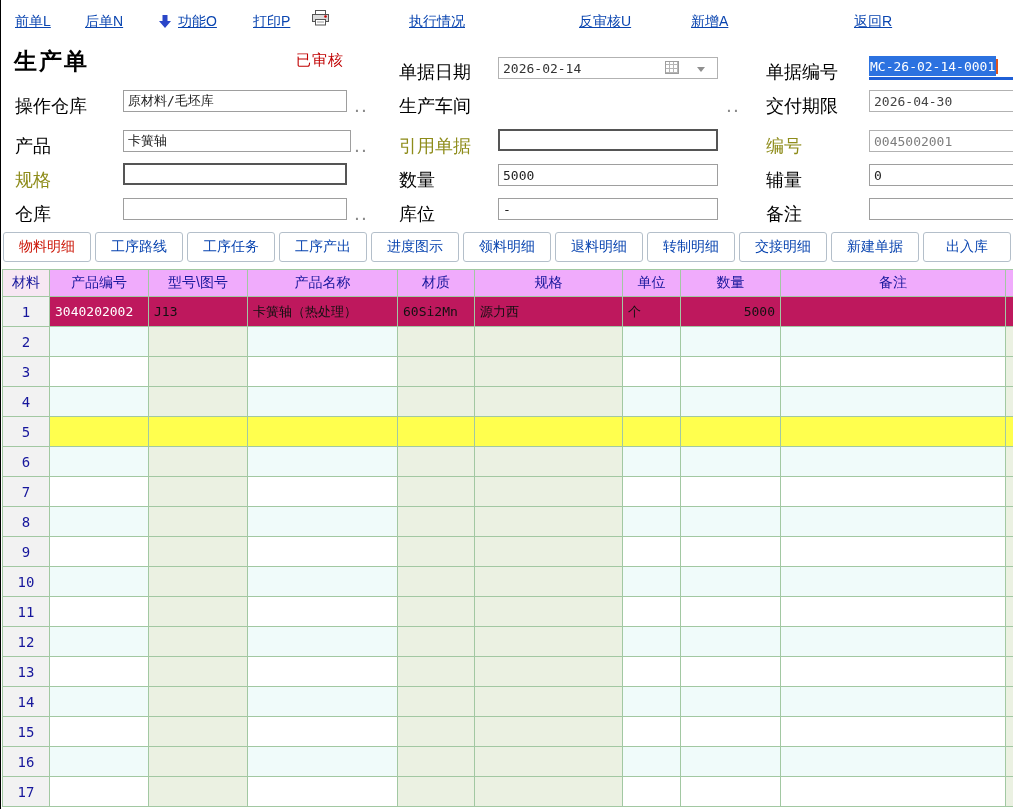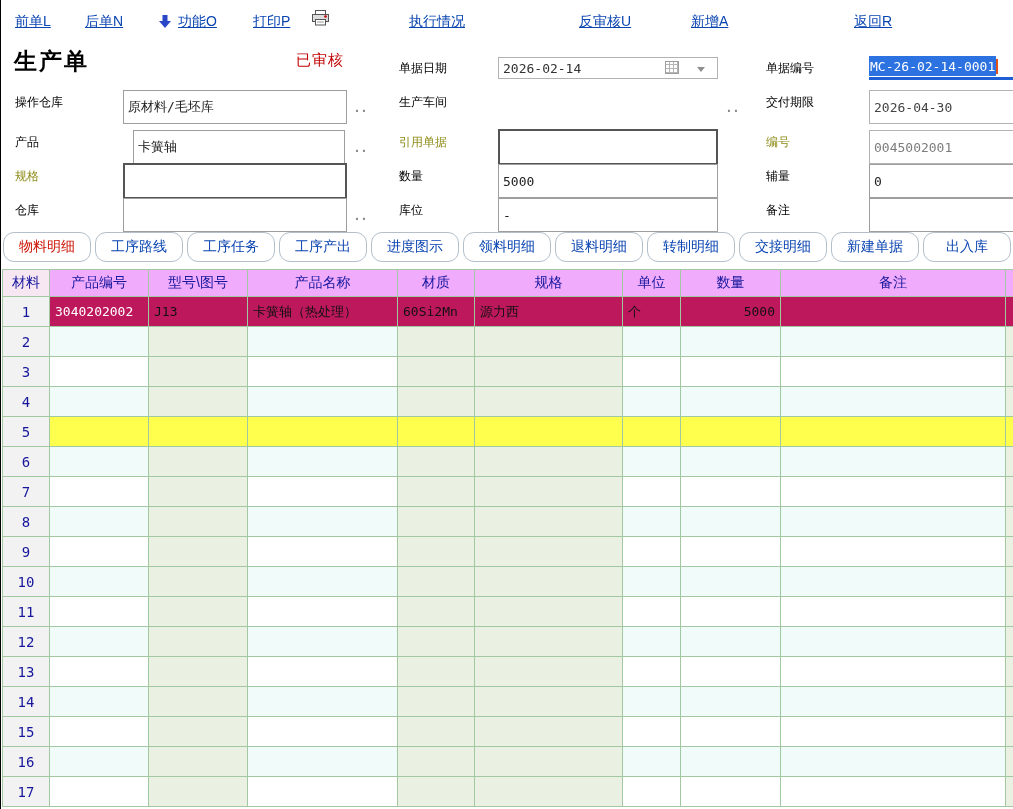--- a/index.html
+++ b/index.html
@@ -4,42 +4,42 @@
 <style>
   html,body{margin:0;padding:0;background:#9a9a9a;}
   #screen{position:relative;width:1013px;height:809px;background:#ffffff;overflow:hidden;
           font-family:"Liberation Sans",sans-serif;border-left:1px solid #000000;}
   
   .tlink{position:absolute;top:13px;font-size:14px;color:#0a45b0;text-decoration:underline;cursor:pointer;white-space:nowrap;}
   .ticon{position:absolute;}
   
   .ftitle{position:absolute;left:13px;top:46px;font-size:23px;font-weight:bold;color:#000;letter-spacing:2px;}
   .audit{position:absolute;left:295px;top:51px;font-size:15px;font-weight:normal;color:#c00000;letter-spacing:1px;}
-  .flabel{position:absolute;font-size:12px;color:#000;white-space:nowrap;font-family:Liberation Mono, monospace;}
+  .flabel{position:absolute;font-size:18px;color:#000;white-space:nowrap;font-family:Liberation Mono, monospace;}
   .flabel.olive{color:#8e8c1a;}
   .finput{position:absolute;height:22px;border:1px solid #9e9e9e;background:#fff;
-          font:13px "DejaVu Sans Mono",monospace;padding:16px 4px;box-sizing:border-box;color:#222;outline:none;}
+          font:13px "DejaVu Sans Mono",monospace;padding:4px 4px;box-sizing:border-box;color:#222;outline:none;}
   .finput.thick{border:2px solid #555;}
   .finput.ro{border-color:#b2b2b2;color:#7d7d7d;}
   .finput.dim{border-color:#b2b2b2;color:#444;}
   .dots{position:absolute;color:#8a8a8a;font-weight:bold;font-size:14px;letter-spacing:3px;cursor:pointer;line-height:10px;}
   
   .combo{position:absolute;left:497px;top:57px;width:220px;height:22px;border:1px solid #b2b2b2;background:#fff;box-sizing:border-box;}
   .combo .val{position:absolute;left:4px;top:3px;font:13px "DejaVu Sans Mono",monospace;color:#333;}
   .calicon{position:absolute;right:38px;top:3px;width:14px;height:13px;border:1px solid #9d9d9d;box-sizing:border-box;cursor:pointer;
     background-image:linear-gradient(#b5b5b5 1px,transparent 1px),linear-gradient(90deg,#b5b5b5 1px,transparent 1px);
     background-size:4px 4px;background-position:-1px 2px;}
   .cmbarrow{position:absolute;right:12px;top:9px;width:0;height:0;border-left:4px solid transparent;border-right:4px solid transparent;border-top:5px solid #8f8f8f;cursor:pointer;}
   
   .docno{position:absolute;left:868px;top:56px;width:146px;height:21px;background:#fff;border-bottom:3px solid #1f5fd6;cursor:text;}
   .docno .sel{display:inline-block;background:#2c72e0;color:#fff;font:13px "DejaVu Sans Mono",monospace;padding:3px 1px 2px 1px;}
   .docno .caret{display:inline-block;width:2px;height:15px;background:#e0551e;vertical-align:middle;margin-left:0px;}
   
   .tabs{position:absolute;left:2px;top:232px;height:30px;display:flex;gap:4px;}
-  .tab{width:88px;height:30px;box-sizing:border-box;border:1px solid #b4bfca;border-radius:11px;background:#fff;
+  .tab{width:88px;height:30px;box-sizing:border-box;border:1px solid #b4bfca;border-radius:3px;background:#fff;
        color:#0a45b0;font-size:14px;display:flex;align-items:center;justify-content:center;cursor:pointer;white-space:nowrap;}
   .tab.active{color:#cc1607;}
   
   .gridwrap{position:absolute;left:1px;top:269px;width:1012px;height:615px;overflow:hidden;}
   table{border-collapse:collapse;table-layout:fixed;width:1063px;}
   th,td{border:1px solid #a2c8a2;overflow:hidden;white-space:nowrap;box-sizing:border-box;}
   thead th{height:27px;background:#f0abfc;color:#16169c;font-weight:normal;font-size:14px;text-align:center;
            font-family:"Liberation Sans",sans-serif;}
   thead th.first{background:#f7e7f3;}
   tbody td{height:30px;background:#fff;padding:0 5px;color:#111;font:13px "DejaVu Sans Mono",monospace;}
@@ -98,21 +98,21 @@
 
   <div class="flabel" style="left:14px;top:94px">操作仓库</div>
   <input class="finput" style="left: 122px; top: 90px; width: 224px;" value="原材料/毛坯库">
   <span class="dots" style="left:354px;top:102px">..</span>
   <div class="flabel" style="left:398px;top:94px">生产车间</div>
   <span class="dots" style="left:726px;top:102px">..</span>
   <div class="flabel" style="left:765px;top:94px">交付期限</div>
   <input class="finput dim" style="left: 868px; top: 90px; width: 160px;" value="2026-04-30">
 
   <div class="flabel" style="left:14px;top:134px">产品</div>
-  <input class="finput" style="left: 132px; top: 130px; width: 212px;" value="卡簧轴">
+  <input class="finput" style="left: 122px; top: 130px; width: 228px;" value="卡簧轴">
   <span class="dots" style="left:354px;top:142px">..</span>
   <div class="flabel olive" style="left:398px;top:134px">引用单据</div>
   <input class="finput thick" style="left: 497px; top: 129px; width: 220px;" value="">
   <div class="flabel olive" style="left:765px;top:134px">编号</div>
   <input class="finput ro" style="left: 868px; top: 130px; width: 160px;" value="0045002001">
 
   <div class="flabel olive" style="left:14px;top:168px">规格</div>
   <input class="finput thick" style="left: 122px; top: 163px; width: 224px;" value="">
   <div class="flabel" style="left:398px;top:168px">数量</div>
   <input class="finput" style="left: 497px; top: 164px; width: 220px;" value="5000">

